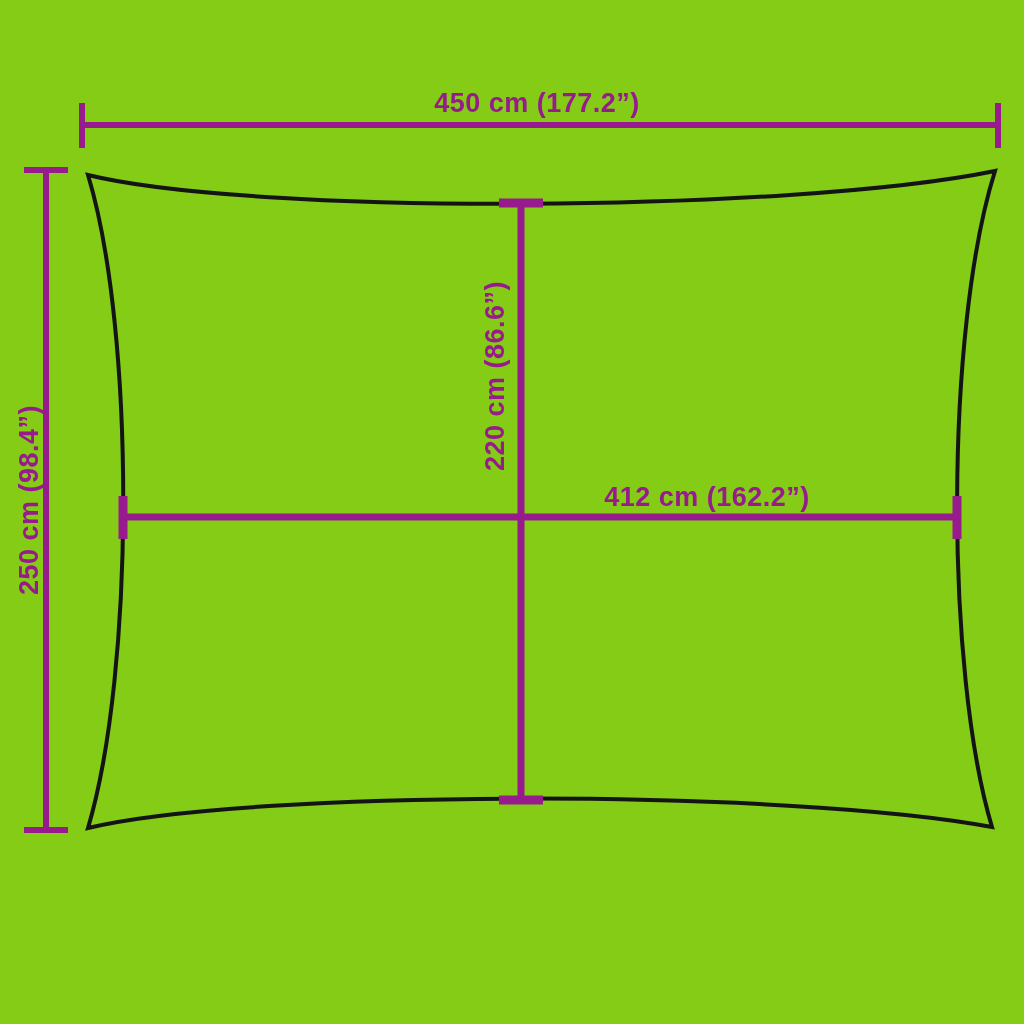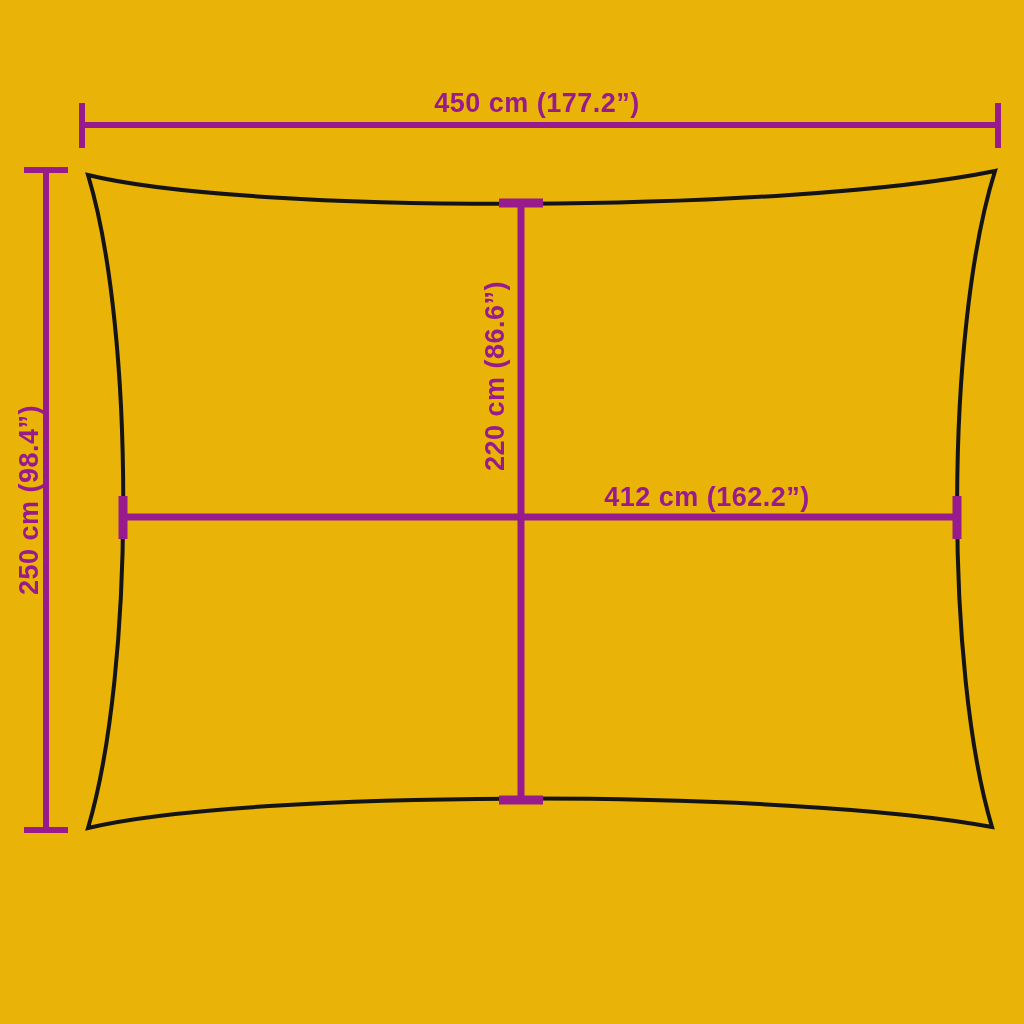--- a/index.html
+++ b/index.html
@@ -7,21 +7,21 @@
     padding: 0;
     width: 1024px;
     height: 1024px;
     background: #ffffff;
     font-family: "Liberation Sans", sans-serif;
   }
   .stage {
     position: relative;
     width: 1024px;
     height: 1024px;
-    background: #eab308;
+    background: #84cc16;
     overflow: hidden;
   }
   svg.diagram {
     position: absolute;
     left: 0;
     top: 0;
   }
   text.dim-label {
     font-family: "Liberation Sans", sans-serif;
     font-weight: bold;

